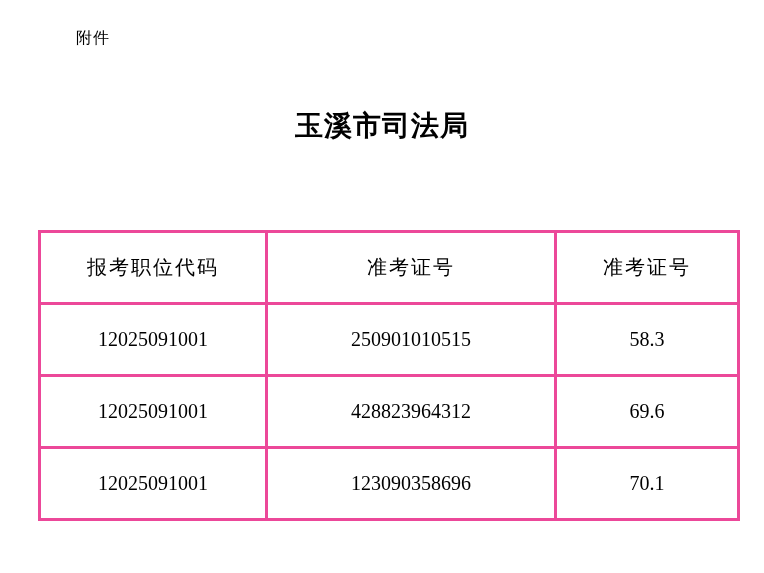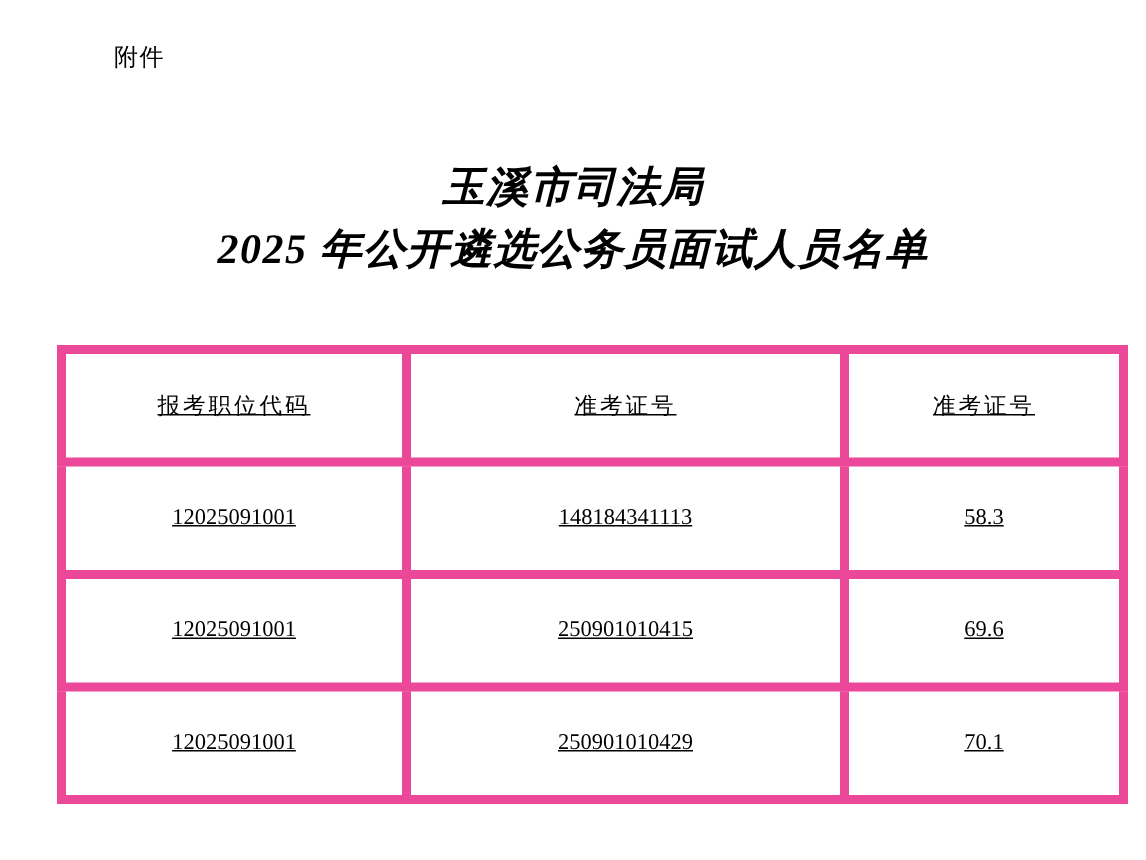--- a/index.html
+++ b/index.html
@@ -27,21 +27,20 @@
     font-size: 16px;
     letter-spacing: 1px;
     font-family: "Liberation Serif", "DejaVu Serif", serif;
   }
   .title-block {
     position: absolute;
     left: 0;
     top: 106px;
     width: 764px;
     text-align: center;
-    font-style: italic;
   }
   .title-line {
     font-size: 28px;
     font-weight: bold;
     letter-spacing: 1px;
     line-height: 1.45;
     font-family: "Liberation Serif", "DejaVu Serif", serif;
   }
   .table-wrap {
     position: absolute;
@@ -49,71 +48,69 @@
     top: 230px;
     width: 690px;
   }
   table.listing {
     border-collapse: collapse;
     width: 690px;
     table-layout: fixed;
   }
   table.listing td,
   table.listing th {
-    border: 6px solid #ec4899;
+    border: 3px solid #ec4899;
     text-align: center;
     vertical-align: middle;
-    font-size: 15px;
+    font-size: 20px;
     font-weight: normal;
     padding: 0;
     height: 69px;
     font-family: "Liberation Serif", "DejaVu Serif", serif;
-    text-decoration: underline;
   }
   table.listing thead td {
     letter-spacing: 2px;
   }
   .col-0 { width: 224px; }
   .col-1 { width: 286px; margin-top: 34px; }
   .col-2 { width: 180px; }
 </style>
 </head>
 <body>
 
 <div class="page">
 
   <div class="attachment-label">附件</div>
 
   <div class="title-block">
     <div class="title-line">玉溪市司法局</div>
-    <div class="title-line">2025 年公开遴选公务员面试人员名单</div>
   </div>
 
   <div class="table-wrap">
     <table class="listing">
       <thead>
         <tr>
           <td class="col-0">报考职位代码</td>
           <td class="col-1">准考证号</td>
           <td class="col-2">准考证号</td>
         </tr>
       </thead>
       <tbody>
         <tr>
           <td class="col-0">12025091001</td>
-          <td class="col-1">148184341113</td>
+          <td class="col-1">250901010515</td>
           <td class="col-2">58.3</td>
         </tr>
         <tr>
           <td class="col-0">12025091001</td>
-          <td class="col-1">250901010415</td>
+          <td class="col-1">428823964312</td>
           <td class="col-2">69.6</td>
         </tr>
         <tr>
           <td class="col-0">12025091001</td>
-          <td class="col-1">250901010429</td>
+          <td class="col-1">123090358696</td>
           <td class="col-2">70.1</td>
         </tr>
       </tbody>
     </table>
   </div>
 
 </div>
 
 </body></html>

